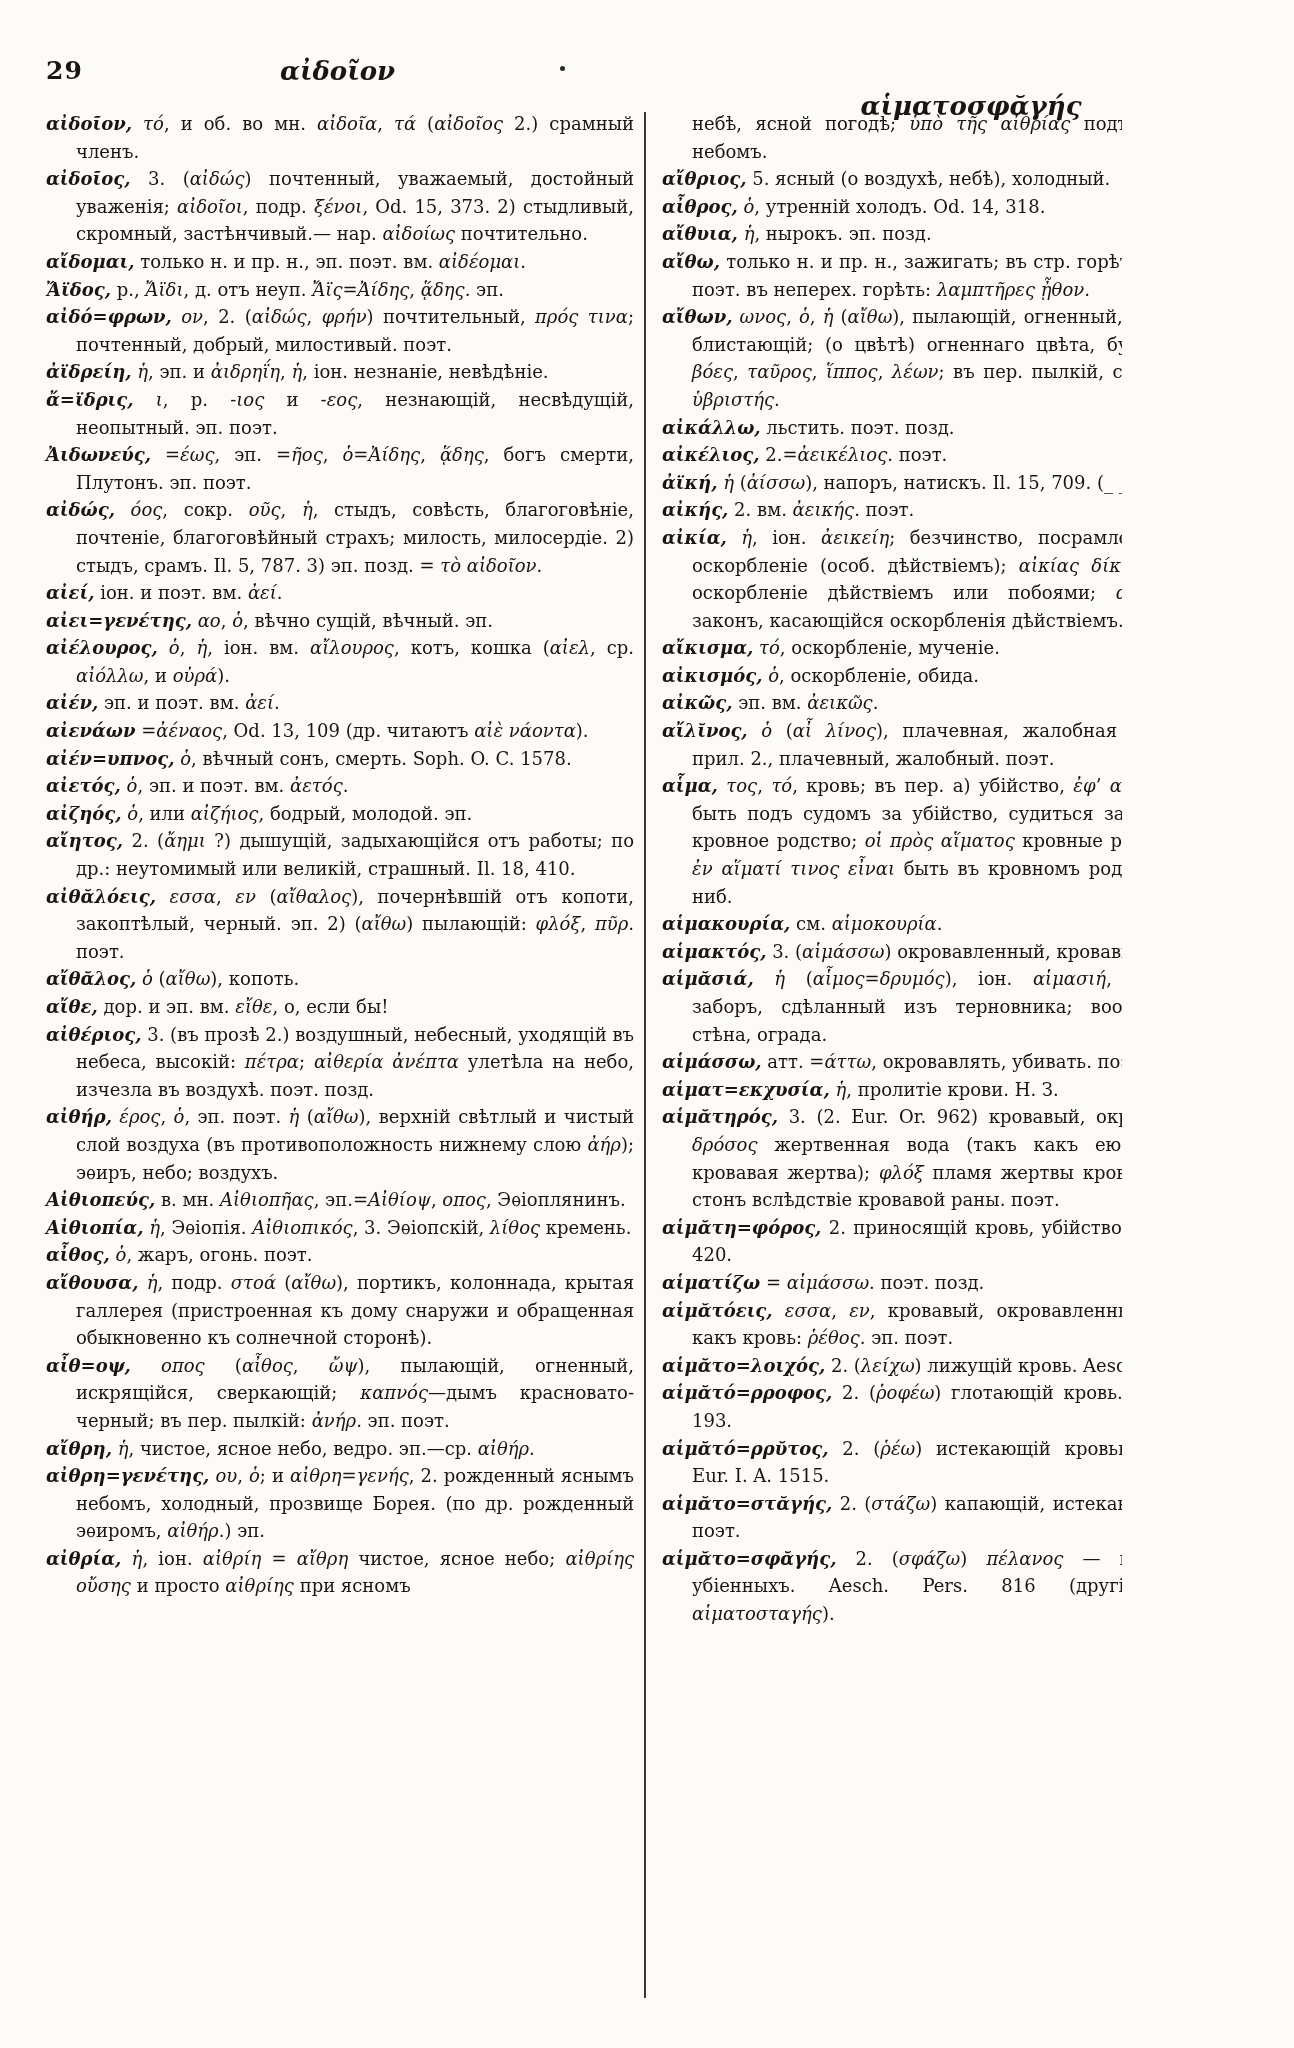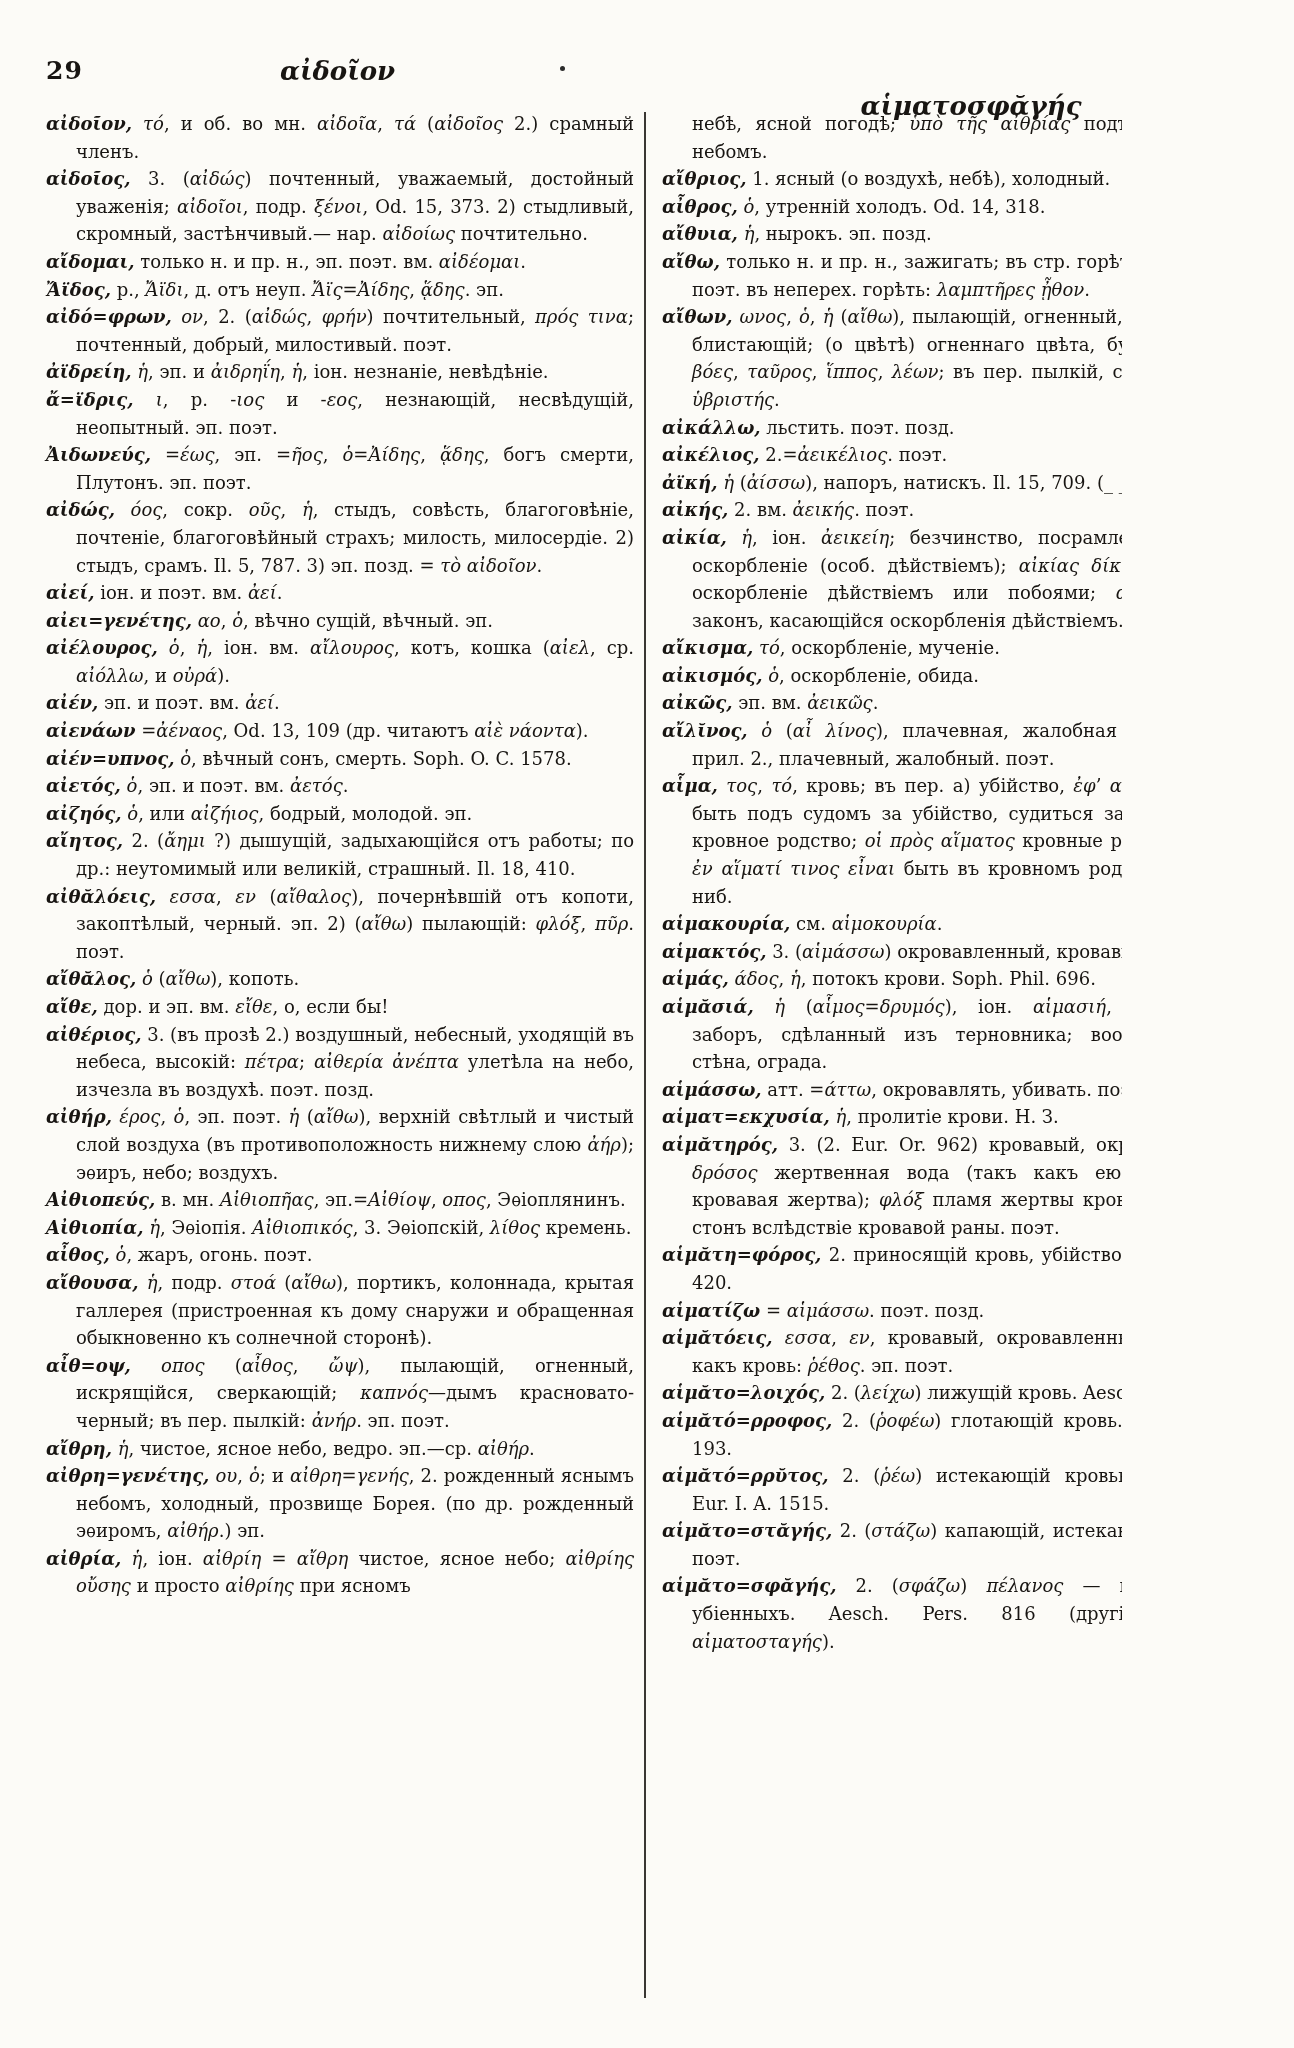--- a/index.html
+++ b/index.html
@@ -74,38 +74,37 @@
       <p class="entry"><b class="headword">Αἰθιοπία,</b> <span><i>ἡ</i>, Эѳіопія. <i>Αἰθιοπικός</i>, 3. Эѳіопскій, <i>λίθος</i> кремень.</span></p>
       <p class="entry"><b class="headword">αἶθος,</b> <span><i>ὁ</i>, жаръ, огонь. поэт.</span></p>
       <p class="entry"><b class="headword">αἴθουσα,</b> <span><i>ἡ</i>, подр. <i>στοά</i> (<i>αἴθω</i>), портикъ, колоннада, крытая галлерея (пристроенная къ дому снаружи и обращенная обыкновенно къ солнечной сторонѣ).</span></p>
       <p class="entry"><b class="headword">αἶθ=οψ,</b> <span><i>οπος</i> (<i>αἶθος</i>, <i>ὤψ</i>), пылающій, огненный, искрящійся, сверкающій; <i>καπνός</i>—дымъ красновато-черный; въ пер. пылкій: <i>ἀνήρ</i>. эп. поэт.</span></p>
       <p class="entry"><b class="headword">αἴθρη,</b> <span><i>ἡ</i>, чистое, ясное небо, ведро. эп.—ср. <i>αἰθήρ</i>.</span></p>
       <p class="entry"><b class="headword">αἰθρη=γενέτης,</b> <span><i>ου</i>, <i>ὁ</i>; и <i>αἰθρη</i>=<i>γενής</i>, 2. рожденный яснымъ небомъ, холодный, прозвище Борея. (по др. рожденный эѳиромъ, <i>αἰθήρ</i>.) эп.</span></p>
       <p class="entry"><b class="headword">αἰθρία,</b> <span><i>ἡ</i>, іон. <i>αἰθρίη</i> = <i>αἴθρη</i> чистое, ясное небо; <i>αἰθρίης</i> <i>οὔσης</i> и просто <i>αἰθρίης</i> при ясномъ</span></p>
     </div>
   <div class="col right">
       <p class="entry cont"><span>небѣ, ясной погодѣ; <i>ὑπὸ</i> <i>τῆς</i> <i>αἰθρίας</i> подъ открытымъ небомъ.</span></p>
-      <p class="entry"><b class="headword">αἴθριος,</b> <span>1. ясный (о воздухѣ, небѣ), холодный.</span></p>
+      <p class="entry"><b class="headword">αἴθριος,</b> <span>5. ясный (о воздухѣ, небѣ), холодный.</span></p>
       <p class="entry"><b class="headword">αἶθρος,</b> <span><i>ὁ</i>, утренній холодъ. Od. 14, 318.</span></p>
       <p class="entry"><b class="headword">αἴθυια,</b> <span><i>ἡ</i>, нырокъ. эп. позд.</span></p>
       <p class="entry"><b class="headword">αἴθω,</b> <span>только н. и пр. н., зажигать; въ стр. горѣть, пылать. 2) поэт. въ неперех. горѣть: <i>λαμπτῆρες</i> <i>ᾖθον</i>.</span></p>
       <p class="entry"><b class="headword">αἴθων,</b> <span><i>ωνος</i>, <i>ὁ</i>, <i>ἡ</i> (<i>αἴθω</i>), пылающій, огненный, сверкающій, блистающій; (о цвѣтѣ) огненнаго цвѣта, бурый, рыжій: <i>βόες</i>, <i>ταῦρος</i>, <i>ἵππος</i>, <i>λέων</i>; въ пер. пылкій, смѣлый: <i>ἀνήρ</i>, <i>ὑβριστής</i>.</span></p>
       <p class="entry"><b class="headword">αἰκάλλω,</b> <span>льстить. поэт. позд.</span></p>
       <p class="entry"><b class="headword">αἰκέλιος,</b> <span>2.=<i>ἀεικέλιος</i>. поэт.</span></p>
       <p class="entry"><b class="headword">ἀϊκή,</b> <span><i>ἡ</i> (<i>ἀίσσω</i>), напоръ, натискъ. Il. 15, 709. (_ _ _).</span></p>
       <p class="entry"><b class="headword">αἰκής,</b> <span>2. вм. <i>ἀεικής</i>. поэт.</span></p>
       <p class="entry"><b class="headword">αἰκία,</b> <span><i>ἡ</i>, іон. <i>ἀεικείη</i>; безчинство, посрамленіе, позоръ, оскорбленіе (особ. дѣйствіемъ); <i>αἰκίας</i> <i>δίκη</i> жалоба на оскорбленіе дѣйствіемъ или побоями; <i>αἰκίας</i> <i>νόμος</i> законъ, касающійся оскорбленія дѣйствіемъ.</span></p>
       <p class="entry"><b class="headword">αἴκισμα,</b> <span><i>τό</i>, оскорбленіе, мученіе.</span></p>
       <p class="entry"><b class="headword">αἰκισμός,</b> <span><i>ὁ</i>, оскорбленіе, обида.</span></p>
       <p class="entry"><b class="headword">αἰκῶς,</b> <span>эп. вм. <i>ἀεικῶς</i>.</span></p>
       <p class="entry"><b class="headword">αἴλῐνος,</b> <span><i>ὁ</i> (<i>αἶ</i> <i>λίνος</i>), плачевная, жалобная пѣснь; какъ прил. 2., плачевный, жалобный. поэт.</span></p>
       <p class="entry"><b class="headword">αἷμα,</b> <span><i>τος</i>, <i>τό</i>, кровь; въ пер. a) убійство, <i>ἐφ</i>’ <i>αἵματι</i> <i>φεύγειν</i> быть подъ судомъ за убійство, судиться за убійство; b) кровное родство; <i>οἱ</i> <i>πρὸς</i> <i>αἵματος</i> кровные родственники; <i>ἐν</i> <i>αἵματί</i> <i>τινος</i> <i>εἶναι</i> быть въ кровномъ родствѣ съ кѣмъ ниб.</span></p>
       <p class="entry"><b class="headword">αἱμακουρία,</b> <span>см. <i>αἱμοκουρία</i>.</span></p>
       <p class="entry"><b class="headword">αἱμακτός,</b> <span>3. (<i>αἱμάσσω</i>) окровавленный, кровавый. поэт.</span></p>
-      <p class="entry"><b class="headword">αἱμάς,</b> <span><i>άδος</i>, <i>ἡ</i>, потокъ крови. Soph. Phil. 696.</span></p>
       <p class="entry"><b class="headword">αἱμᾰσιά,</b> <span><i>ἡ</i> (<i>αἷμος</i>=<i>δρυμός</i>), іон. <i>αἱμασιή</i>, терновникъ, заборъ, сдѣланный изъ терновника; вообще заборъ, стѣна, ограда.</span></p>
       <p class="entry"><b class="headword">αἱμάσσω,</b> <span>атт. =<i>άττω</i>, окровавлять, убивать. поэт.</span></p>
       <p class="entry"><b class="headword">αἱματ=εκχυσία,</b> <span><i>ἡ</i>, пролитіе крови. Н. З.</span></p>
       <p class="entry"><b class="headword">αἱμᾰτηρός,</b> <span>3. (2. Eur. Or. 962) кровавый, окровавленный; <i>δρόσος</i> жертвенная вода (такъ какъ ею освящалась кровавая жертва); <i>φλόξ</i> пламя жертвы кровавой; <i>στόνος</i> стонъ вслѣдствіе кровавой раны. поэт.</span></p>
       <p class="entry"><b class="headword">αἱμᾰτη=φόρος,</b> <span>2. приносящій кровь, убійство. Aesch. Sept. 420.</span></p>
       <p class="entry"><b class="headword">αἱματίζω</b> <span>= <i>αἱμάσσω</i>. поэт. позд.</span></p>
       <p class="entry"><b class="headword">αἱμᾰτόεις,</b> <span><i>εσσα</i>, <i>εν</i>, кровавый, окровавленный, красный, какъ кровь: <i>ῥέθος</i>. эп. поэт.</span></p>
       <p class="entry"><b class="headword">αἱμᾰτο=λοιχός,</b> <span>2. (<i>λείχω</i>) лижущій кровь. Aesch. Ag. 1478.</span></p>
       <p class="entry"><b class="headword">αἱμᾰτό=ρροφος,</b> <span>2. (<i>ῥοφέω</i>) глотающій кровь. Aesch. Eum. 193.</span></p>
       <p class="entry"><b class="headword">αἱμᾰτό=ρρῠτος,</b> <span>2. (<i>ῥέω</i>) истекающій кровью, кровавый. Eur. I. A. 1515.</span></p>

